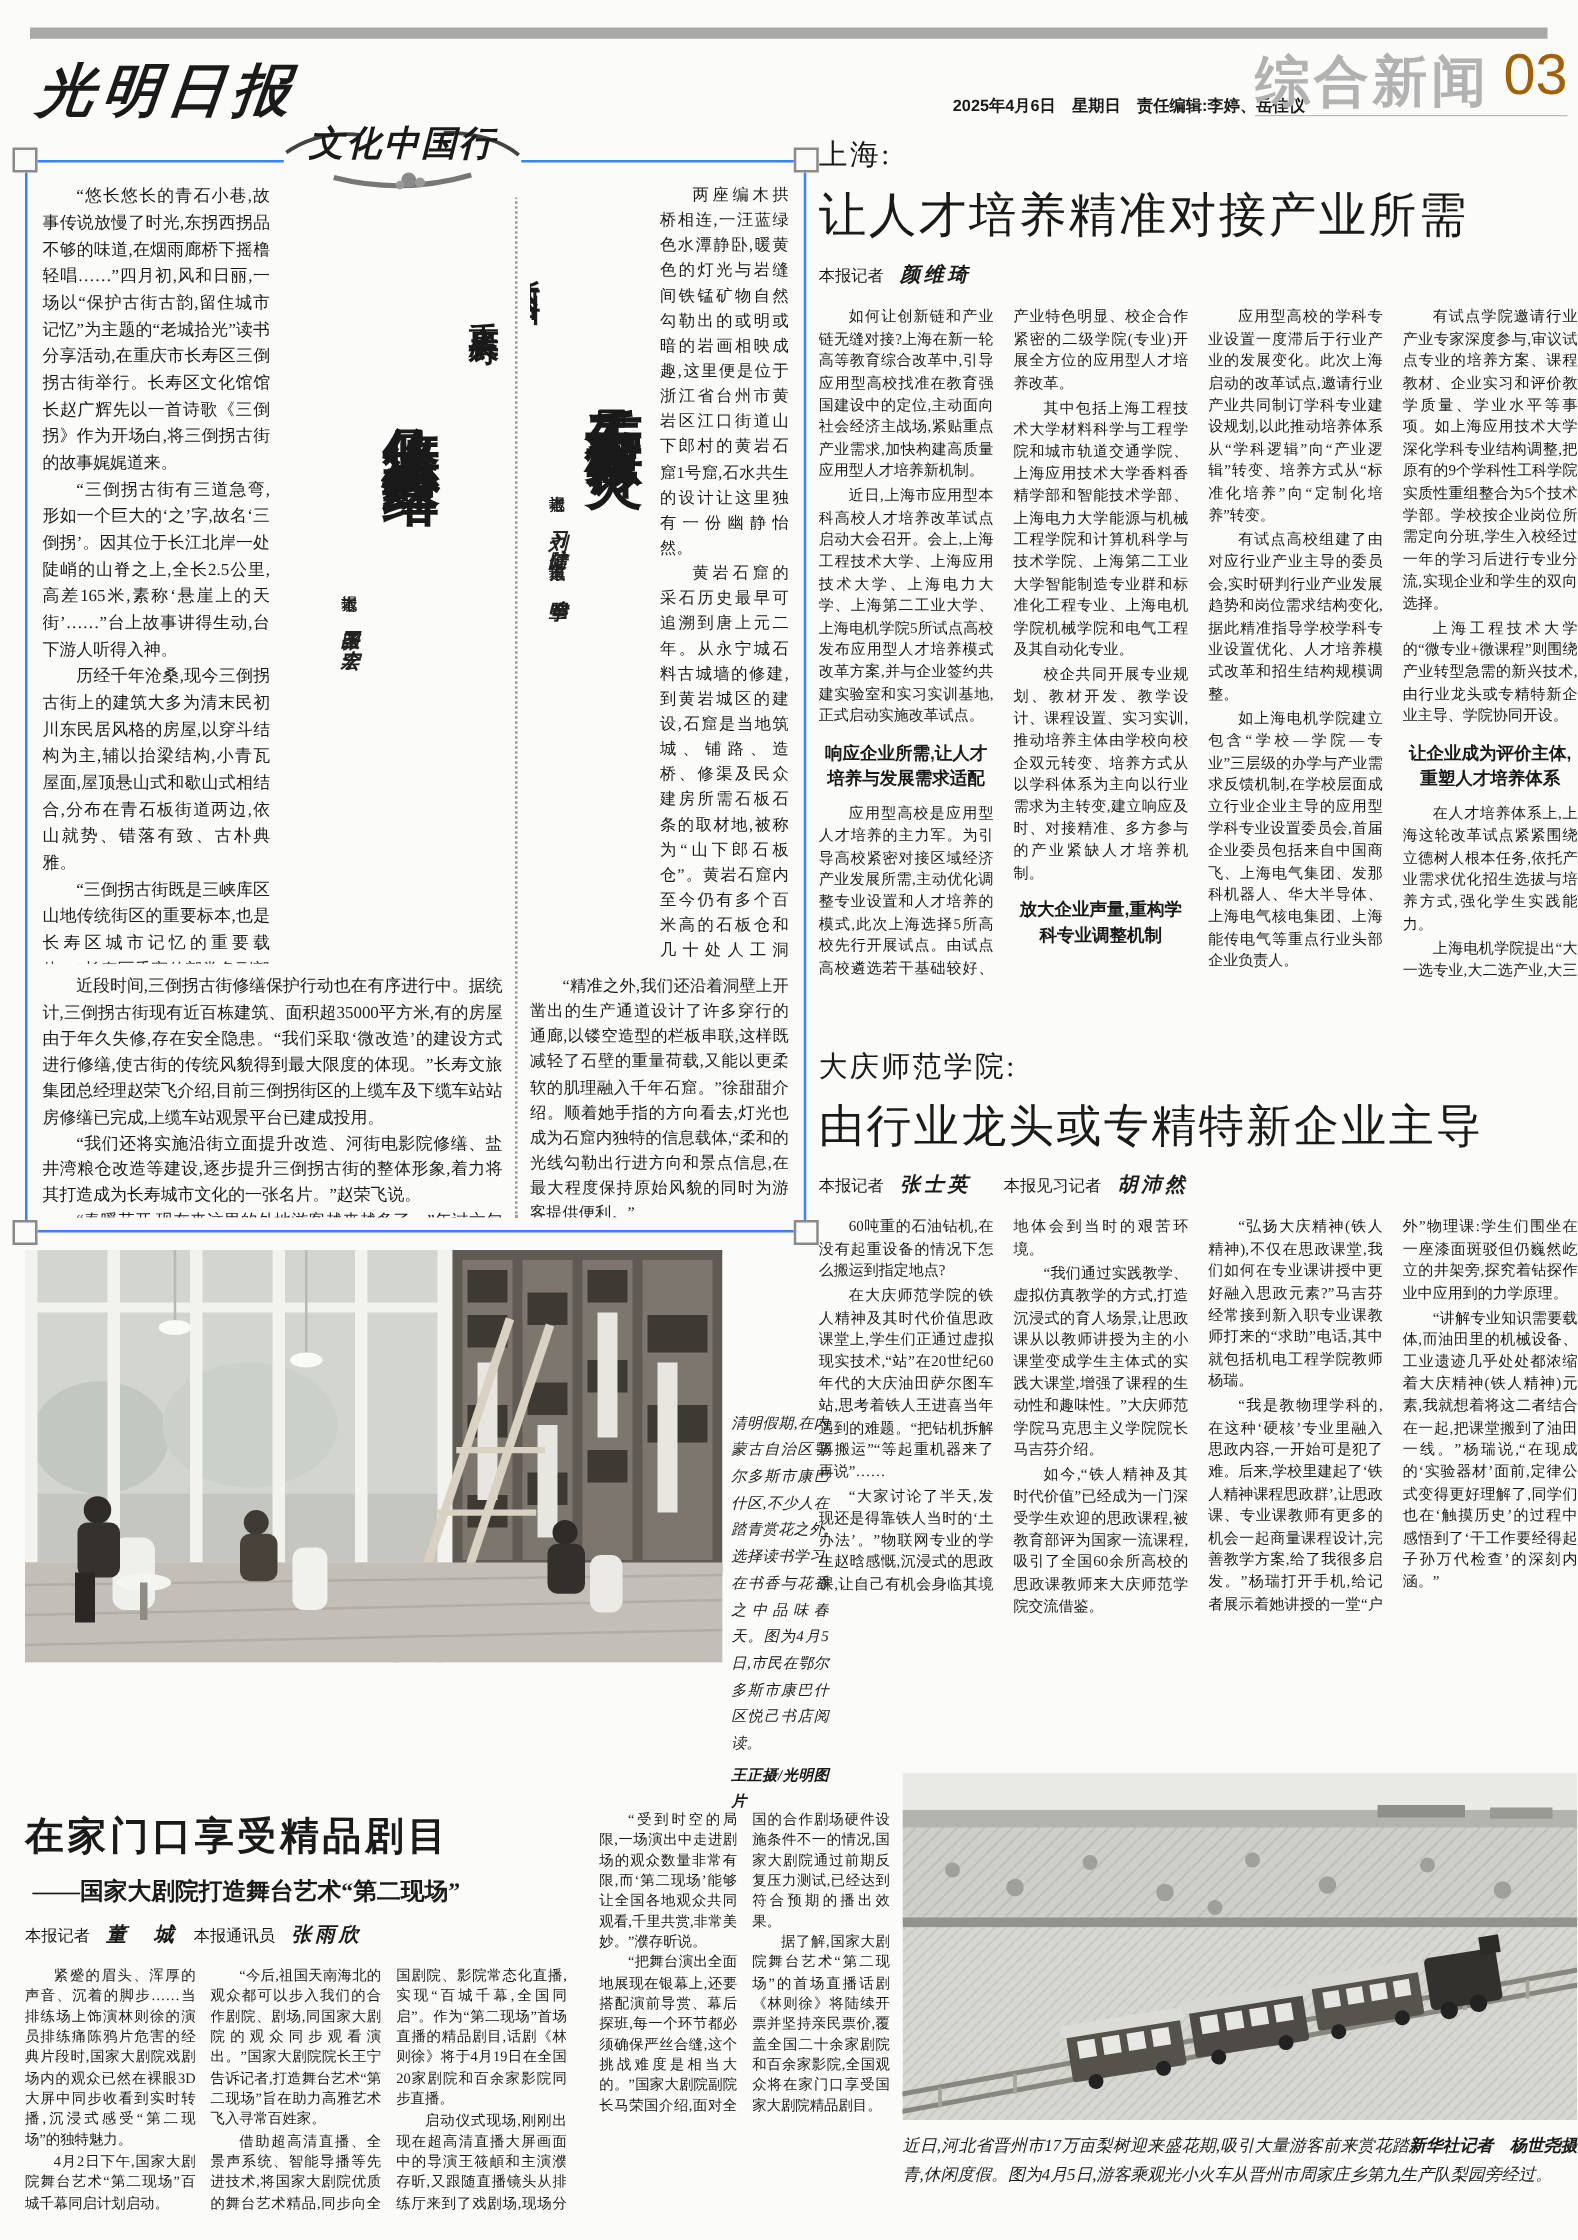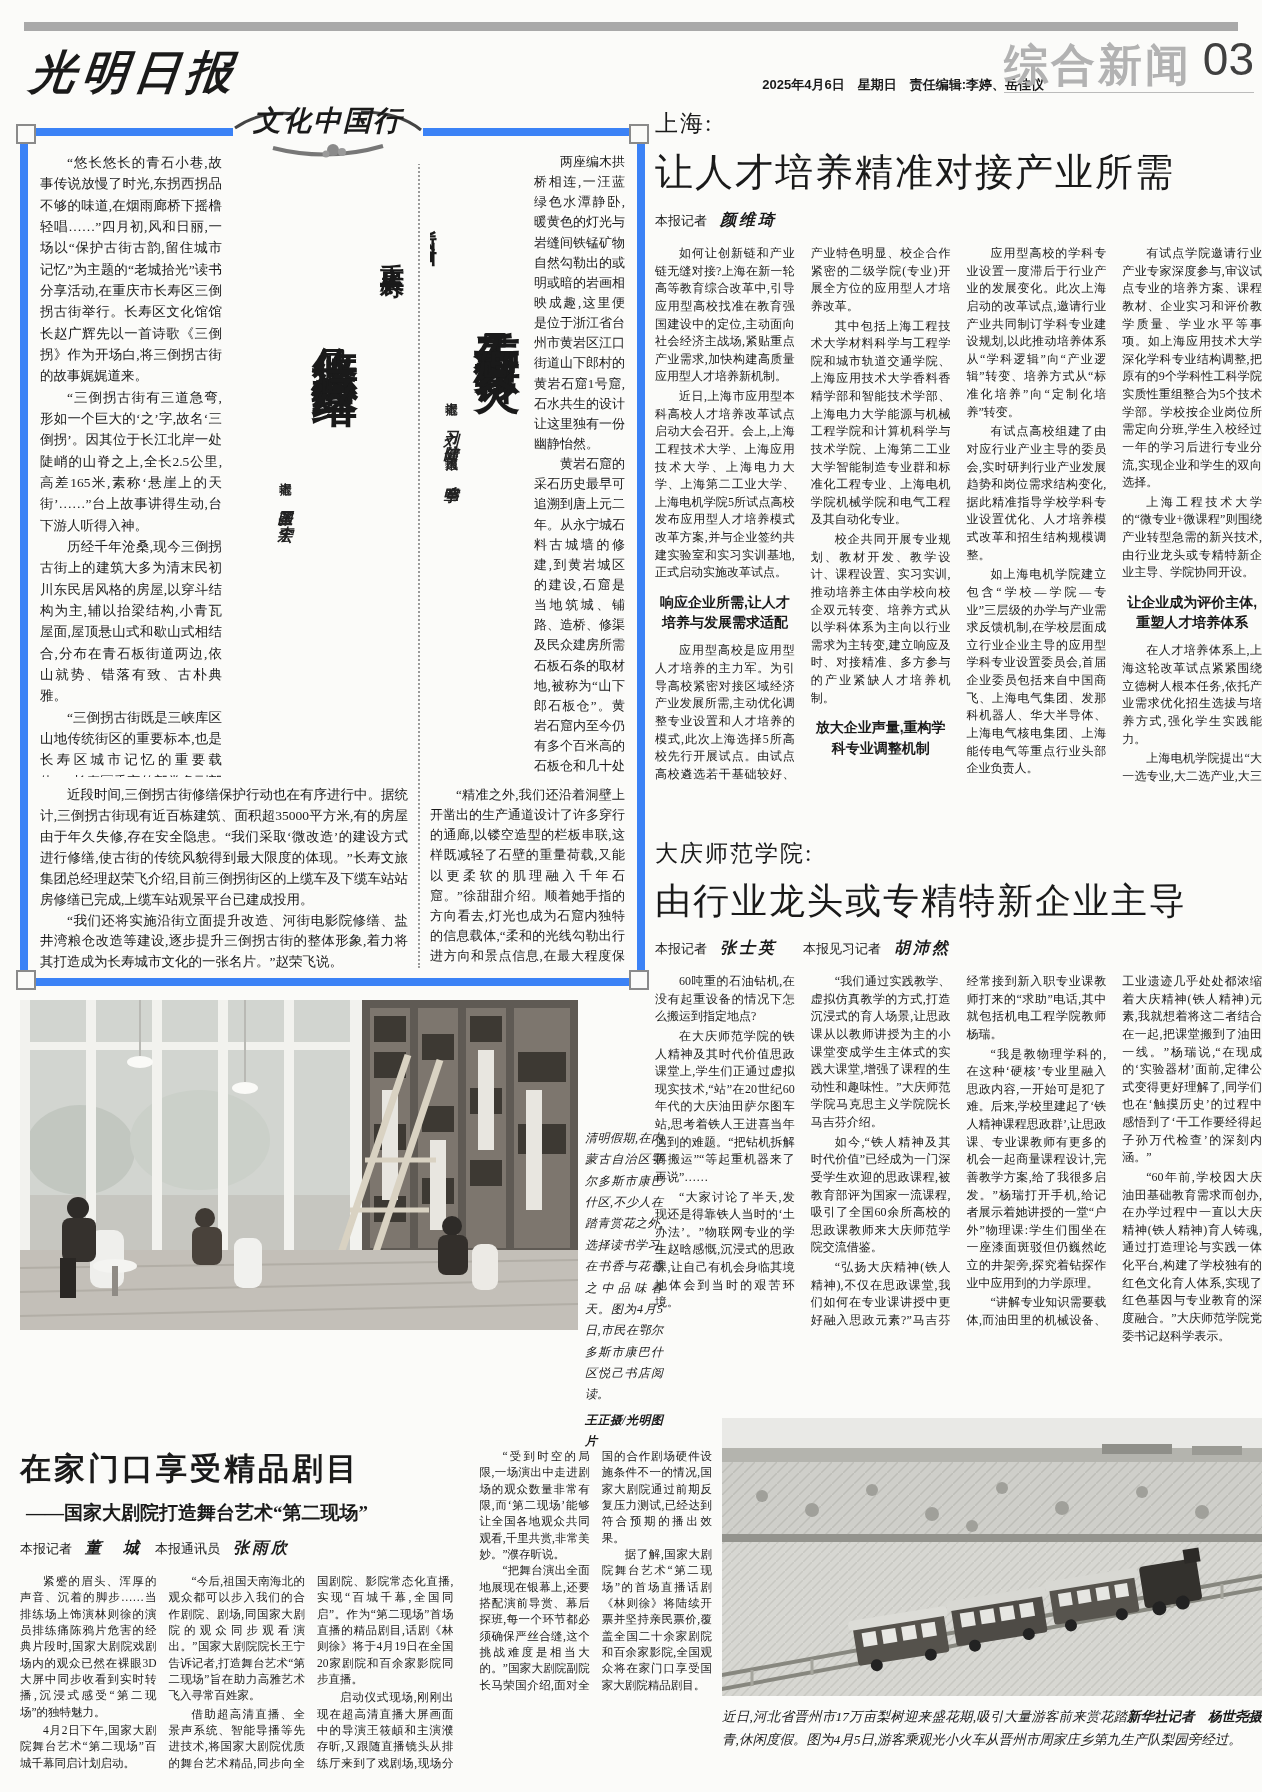--- a/index.html
+++ b/index.html
@@ -8,27 +8,27 @@
   .page { position:relative; width:1262px; height:1792px; overflow:hidden; }
 
   
   .graybar { position:absolute; top:22px; left:24px; right:24px; height:9px; background:#a9a9a9; }
   .masthead { position:absolute; left:30px; top:42px; font-size:46px; font-weight:bold;
     font-style:italic; letter-spacing:6px; transform:skewX(-6deg); }
   .dateline { position:absolute; right:218px; top:76px; font-size:13px; font-weight:bold;
     font-family:"Liberation Sans",sans-serif; white-space:nowrap; }
   .section-title { position:absolute; right:70px; top:36px; font-size:44px; font-weight:bold;
     color:#b2b2b2; font-family:"Liberation Sans",sans-serif; letter-spacing:3px; }
-  .page-num { position:absolute; right:8px; top:32px; font-size:46px; color:#404040;
+  .page-num { position:absolute; right:8px; top:32px; font-size:46px; color:#a16207;
     font-family:"Liberation Sans",sans-serif; }
   .header-rule { position:absolute; top:92px; right:8px; width:250px; border-top:1px solid #bbb; }
 
   
   .culture-box { position:absolute; left:20px; top:128px; width:625px; height:858px;
-    border:8px solid #3b82f6; padding:16px 12px 10px 12px; background:#fbfbf9; }
+    border:2px solid #3b82f6; padding:16px 12px 10px 12px; background:#fbfbf9; }
   .corner { position:absolute; width:20px; height:20px; border:2px solid #8a8a8a; background:#fbfbf9; }
   .c-tl { top:-12px; left:-12px; } .c-bl { bottom:-12px; left:-12px; } .c-br { bottom:-12px; right:-12px; }
   .c-tr { top:-12px; right:-12px; }
   .badge { position:absolute; top:-34px; left:205px; width:190px; height:62px; background:#fbfbf9;
     text-align:center; }
   .badge-text { font-size:28px; font-weight:bold; font-style:italic; letter-spacing:2px; }
   .cn-wrap { display:flex; height:100%; }
   .dotted-div { border-left:2px dotted #9a9a9a; margin:0 10px; }
   .artA { width:368px; display:flex; flex-direction:column; }
   .a-top { display:flex; height:625px; overflow:hidden; }
@@ -189,21 +189,20 @@
     <div class="byline-row"><span>本报记者</span>　<span class="names">张士英</span>　　<span>本报见习记者</span>　<span class="names">胡沛然</span></div>
     <div class="colbody dq-body">
         <p>60吨重的石油钻机,在没有起重设备的情况下怎么搬运到指定地点?</p>
         <p>在大庆师范学院的铁人精神及其时代价值思政课堂上,学生们正通过虚拟现实技术,“站”在20世纪60年代的大庆油田萨尔图车站,思考着铁人王进喜当年遇到的难题。“把钻机拆解再搬运”“等起重机器来了再说”……</p>
         <p>“大家讨论了半天,发现还是得靠铁人当时的‘土办法’。”物联网专业的学生赵晗感慨,沉浸式的思政课,让自己有机会身临其境地体会到当时的艰苦环境。</p>
         <p>“我们通过实践教学、虚拟仿真教学的方式,打造沉浸式的育人场景,让思政课从以教师讲授为主的小课堂变成学生主体式的实践大课堂,增强了课程的生动性和趣味性。”大庆师范学院马克思主义学院院长马吉芬介绍。</p>
         <p>如今,“铁人精神及其时代价值”已经成为一门深受学生欢迎的思政课程,被教育部评为国家一流课程,吸引了全国60余所高校的思政课教师来大庆师范学院交流借鉴。</p>
         <p>“弘扬大庆精神(铁人精神),不仅在思政课堂,我们如何在专业课讲授中更好融入思政元素?”马吉芬经常接到新入职专业课教师打来的“求助”电话,其中就包括机电工程学院教师杨瑞。</p>
         <p>“我是教物理学科的,在这种‘硬核’专业里融入思政内容,一开始可是犯了难。后来,学校里建起了‘铁人精神课程思政群’,让思政课、专业课教师有更多的机会一起商量课程设计,完善教学方案,给了我很多启发。”杨瑞打开手机,给记者展示着她讲授的一堂“户外”物理课:学生们围坐在一座漆面斑驳但仍巍然屹立的井架旁,探究着钻探作业中应用到的力学原理。</p>
         <p>“讲解专业知识需要载体,而油田里的机械设备、工业遗迹几乎处处都浓缩着大庆精神(铁人精神)元素,我就想着将这二者结合在一起,把课堂搬到了油田一线。”杨瑞说,“在现成的‘实验器材’面前,定律公式变得更好理解了,同学们也在‘触摸历史’的过程中感悟到了‘干工作要经得起子孙万代检查’的深刻内涵。”</p>
-        <p>“60年前,学校因大庆油田基础教育需求而创办,在办学过程中一直以大庆精神(铁人精神)育人铸魂,通过打造理论与实践一体化平台,构建了学校独有的红色文化育人体系,实现了红色基因与专业教育的深度融合。”大庆师范学院党委书记赵科学表示。</p>
       </div>
   </div>
 
   <svg class="lib-photo" viewBox="0 0 558 330">
     <rect width="558" height="330" fill="#dddcd8"></rect>
     <rect x="0" y="0" width="340" height="250" fill="#d2d5d0"></rect>
     <ellipse cx="60" cy="150" rx="55" ry="45" fill="#c2c7c0"></ellipse>
     <ellipse cx="180" cy="140" rx="70" ry="50" fill="#cbd0c9"></ellipse>
     <rect x="0" y="195" width="340" height="55" fill="#c6c6c0"></rect>
     <g fill="#f2f2ee">

